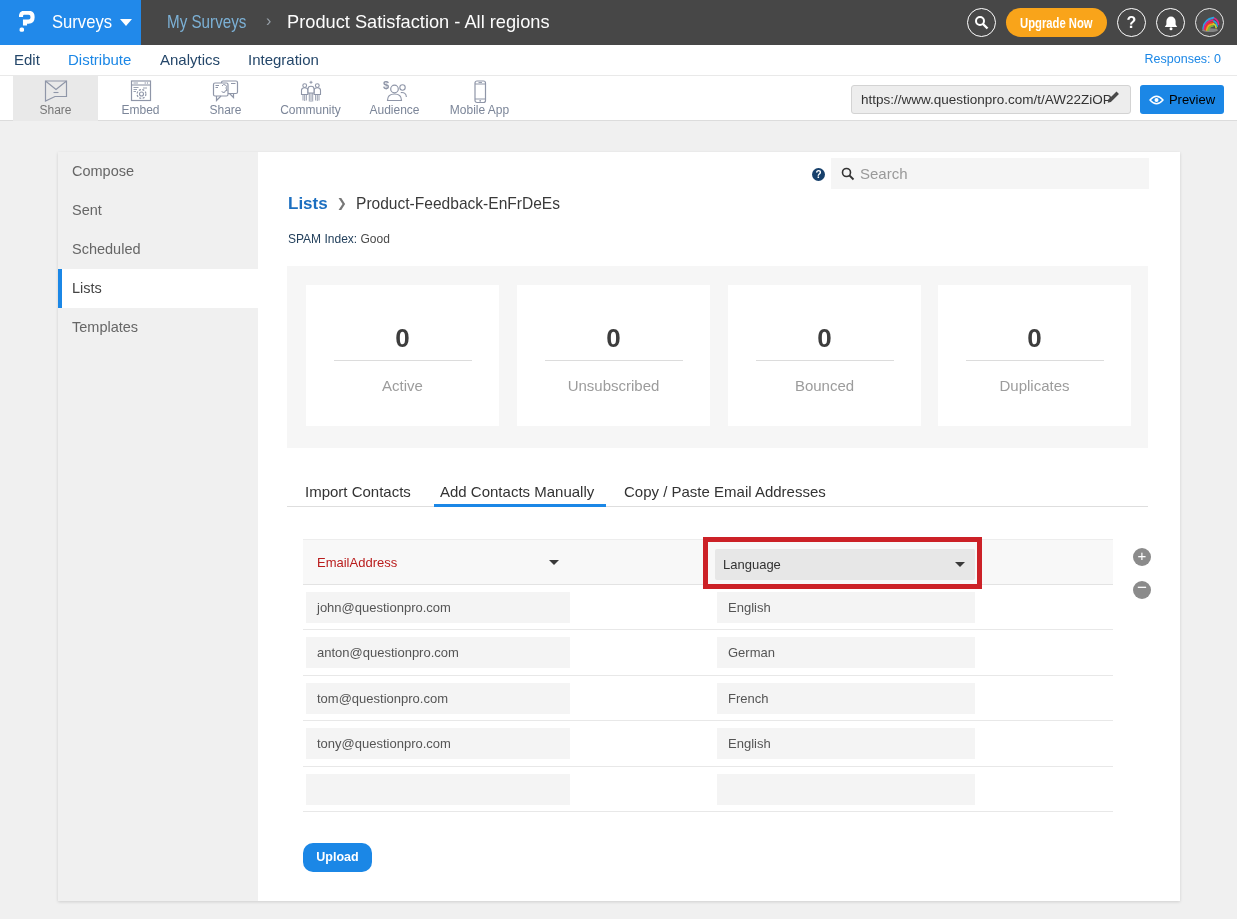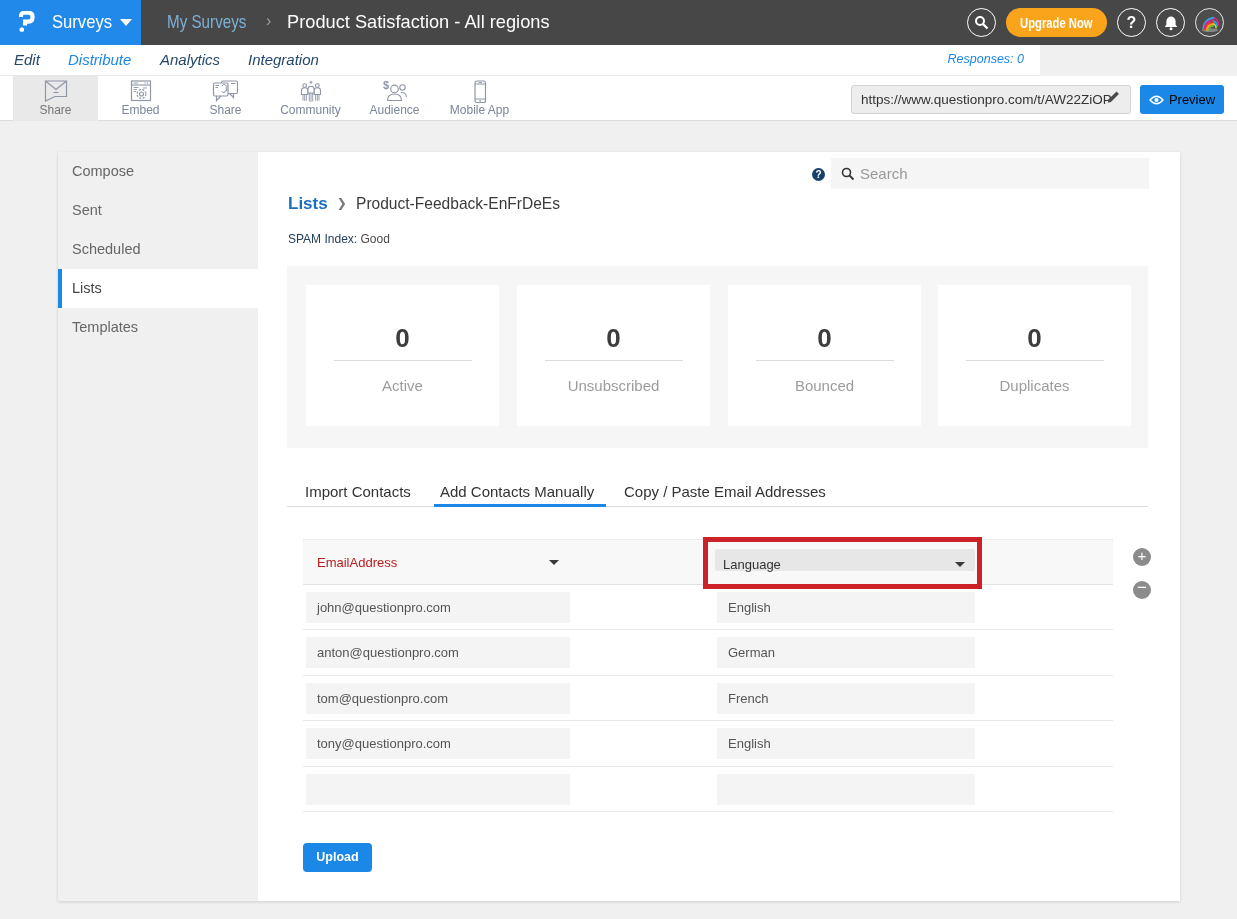--- a/index.html
+++ b/index.html
@@ -16,21 +16,21 @@
 .crumb-top .my { position:absolute; left:167px; transform:scaleX(.8); transform-origin:0 0; }
 .crumb-top .sep { position:absolute; left:266px; top:1px; color:#98a0a8; font-size:16px; font-family:"Liberation Sans"; }
 .crumb-top .title { position:absolute; left:287px; color:#fdfdfd; transform:scaleX(.96); transform-origin:0 0; }
 .tb-right { position:absolute; right:13px; top:8px; height:29px; display:flex; align-items:center; }
 .circ { width:29px; height:29px; border:1.6px solid #fff; border-radius:50%; display:flex; align-items:center; justify-content:center; margin-left:10px; }
 .upgr { height:29px; width:101px; margin-left:10px; background:#f9a41a; border-radius:15px; color:#fff; font-weight:bold; font-size:15px; line-height:29px; text-align:center; }
 .circ.q { color:#fff; font-weight:bold; font-size:16px; }
 .circ.avatar { background:#4d4d4d; border-color:#e8e8e8; overflow:hidden; }
 
 
-.navbar { position:absolute; left:0; top:45px; width:1040px; height:31px; background:#fff; border-bottom:1px solid #e9e9e9;font-style:italic; }
+.navbar { position:absolute; left:0; top:45px; width:1237px; height:31px; background:#fff; border-bottom:1px solid #e9e9e9; }
 .navbar .item { position:absolute; top:6px; font-size:15px; color:#25476a; }
 .navbar .active { color:#1b87e6; border-bottom:2px solid #1b87e6; padding-bottom:14px; }
 .resp { position:absolute; right:16px; top:7px; font-size:12.5px; color:#1b87e6; }
 
 
 .toolbar { position:absolute; left:0; top:76px; width:1237px; height:45px; background:#fff; border-bottom:1px solid #dcdcdc; }
 .tool { position:absolute; top:0; height:45px; width:85px; text-align:center; }
 .tool.sel { background:#e9e9e9; }
 .tool .lbl { position:absolute; bottom:4px; width:100%; font-size:12px; color:#7c8699; }
 .tool svg { margin-top:4px; }
@@ -71,24 +71,24 @@
 
 
 .tbl { position:absolute; left:245px; top:387px; width:810px; }
 .hrow { position:relative; height:46px; background:#f8f8f8; border-top:1px solid #ededed; border-bottom:1px solid #e3e3e3; }
 .row { position:relative; height:45.4px; border-bottom:1px solid #e8e8e8; }
 .inp { position:absolute; top:7px; height:31px; background:#f4f4f4; font-size:13px; color:#555; line-height:31px; padding-left:11px; }
 .c1 { left:3px; width:264px; }
 .c2 { left:414px; width:258px; }
 .hlabel { position:absolute; left:14px; top:0; height:46px; line-height:46px; font-size:13px; color:#b91c1c; }
 .hcaret { position:absolute; width:0; height:0; border-left:5px solid transparent; border-right:5px solid transparent; border-top:5.5px solid #3a3a3a; top:20px; }
-.langbox { position:absolute; left:412px; top:9px; width:260px; height:22px; background:#e7e7e7; border-radius:2px; font-size:13px; color:#333; line-height:31px; padding-left:8px; }
+.langbox { position:absolute; left:412px; top:9px; width:260px; height:31px; background:#e7e7e7; border-radius:2px; font-size:13px; color:#333; line-height:31px; padding-left:8px; }
 .redbox { position:absolute; left:400px; top:-3px; width:279px; height:52px; border:5px solid #cc2127; }
 .pm { position:absolute; left:1075px; width:18px; height:18px; border-radius:50%; background:#8b8b8b; color:#fff; text-align:center; }
-.upload { position:absolute; left:245px; top:691px; width:69px; height:29px; background:#1b87e6; border-radius:4px; color:#fff; font-size:12.5px; font-weight:bold; text-align:center; line-height:29px; }
+.upload { position:absolute; left:245px; top:691px; width:69px; height:29px; background:#1b87e6; border-radius:10px; color:#fff; font-size:12.5px; font-weight:bold; text-align:center; line-height:29px; }
 </style>
 </head>
 <body>
 <div id="wrap">
 
   <div class="topbar">
     <div class="logo">
       <svg width="24" height="24" viewBox="0 0 24 24">
         <path d="M2 6 L2 5 Q2 1.8 5.2 1.8 L9.5 1.8 Q13.6 1.8 13.6 6.2 Q13.6 10.6 9.5 10.6 L6 10.6 L6 14.6" fill="none" stroke="#fff" stroke-width="4.1"></path>
         <rect x="0.6" y="16.4" width="4.4" height="4.4" rx="1.6" fill="#fff"></rect>

